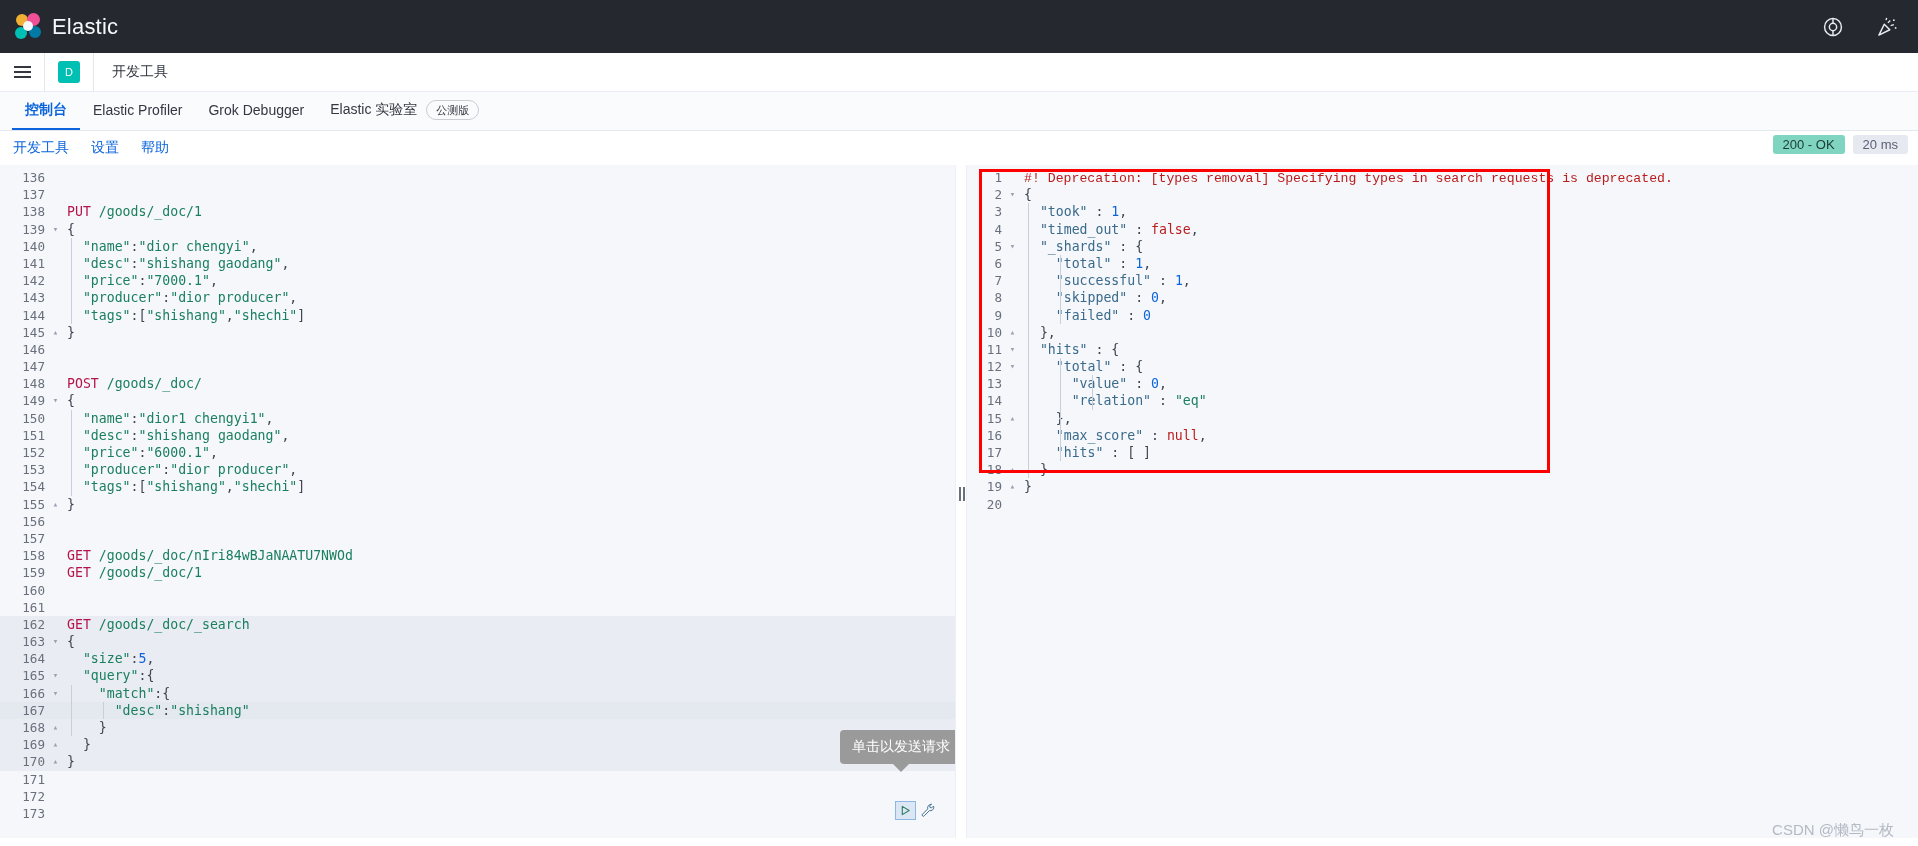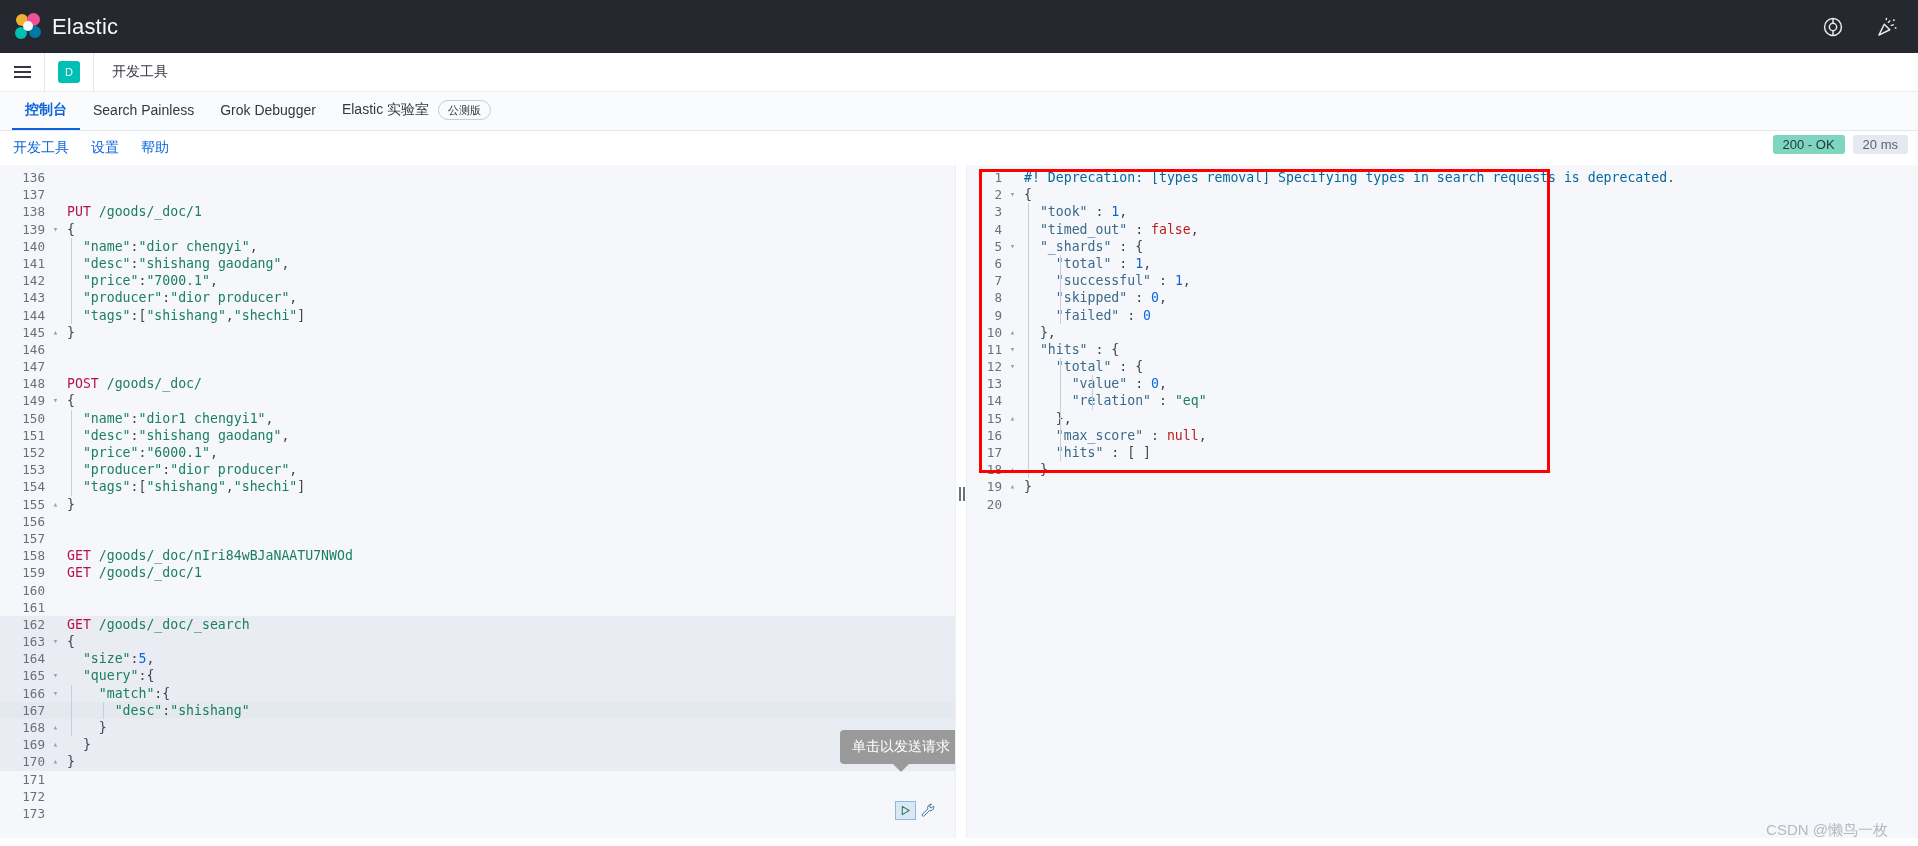--- a/index.html
+++ b/index.html
@@ -129,21 +129,21 @@
   .fold { width: 11px; min-width: 11px; color: #98a2b3; font-size: 9px; text-align: center; }
   .content { padding-left: 6px; }
 
   .kw  { color: #b5144b; }        
   .url { color: #1a7f5f; }        
   .str { color: #1a7f5f; }        
   .pun { color: #3d4551; }        
   .key { color: #3a6a8c; }        
   .num { color: #0b64dd; }        
   .bool{ color: #b91c1c; }        
-  .dep { color: #0369a1; }        
+  .dep { color: #b91c1c; font-family: Liberation Mono, monospace; }        
 
   .hl-active { background: #e4e8ef; }
   .hl-block  { background: #e9ecf2; }
 
   
   .guide { position: absolute; top: 0; width: 1px; height: 17.2px; background: #c9cfda; }
 
   
   .red-box { position: absolute; border: 3px solid #ff0000; pointer-events: none; }
 
@@ -163,21 +163,21 @@
     background: #9a9a9a; color: #ffffff; font-size: 14px;
     padding: 8px 12px; border-radius: 4px; white-space: nowrap;
   }
   .tooltip::after {
     content: ""; position: absolute; left: 50%; bottom: -8px; margin-left: -8px;
     border-left: 8px solid transparent; border-right: 8px solid transparent;
     border-top: 8px solid #9a9a9a;
   }
 
   .watermark {
-    position: absolute; right: 30px; bottom: 6px;
+    position: absolute; right: 24px; bottom: 6px;
     color: #b4bac4; font-size: 15px; text-align: center;
   }
 </style>
 </head>
 <body>
 
 <div class="top-nav">
   <div class="brand">
     <div class="elastic-logo">
       <i class="el-a"></i>
@@ -216,21 +216,21 @@
   <div class="app-badge">D</div>
   <div class="vdiv"></div>
   <div class="breadcrumb-text" style="margin-left:18px">开发工具</div>
 </div>
 
 <div class="tabstrip" id="tabstrip">
     <div class="tab active">
       <span>控制台</span>
     </div>
     <div class="tab">
-      <span>Search Painless</span>
+      <span>Elastic Profiler</span>
     </div>
     <div class="tab">
       <span>Grok Debugger</span>
     </div>
     <div class="tab">
       <span>Elastic 实验室</span>
       <span class="beta-pill">公测版</span>
     </div>
   </div>
 

